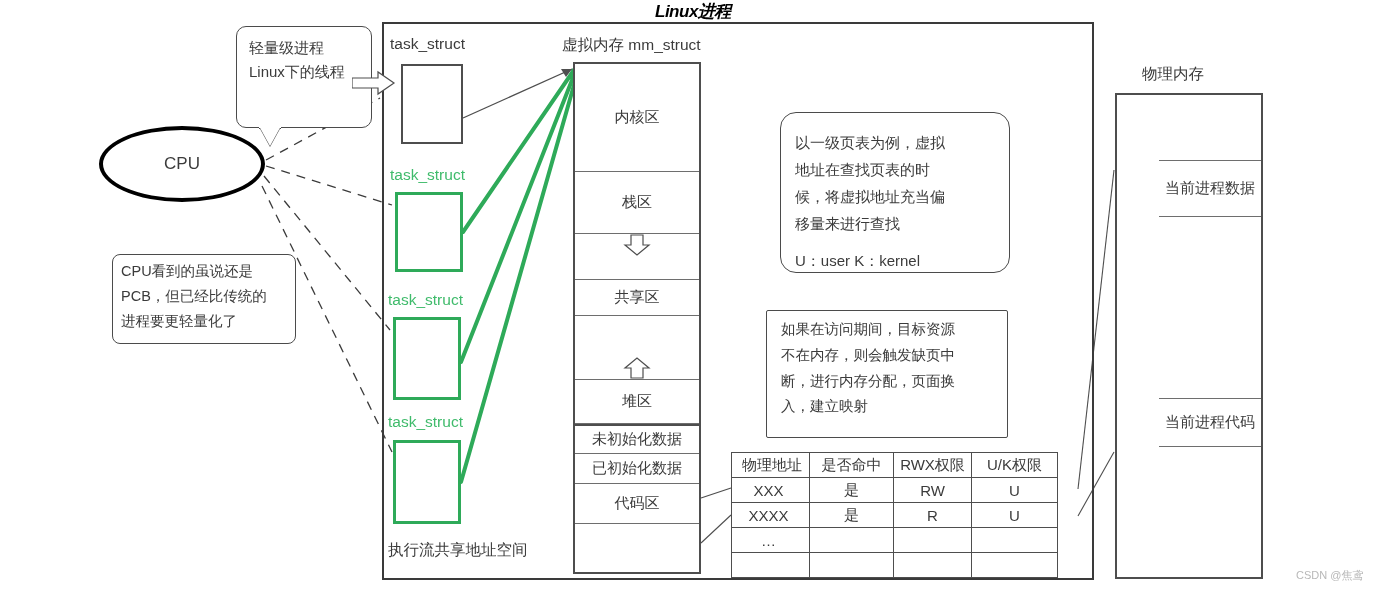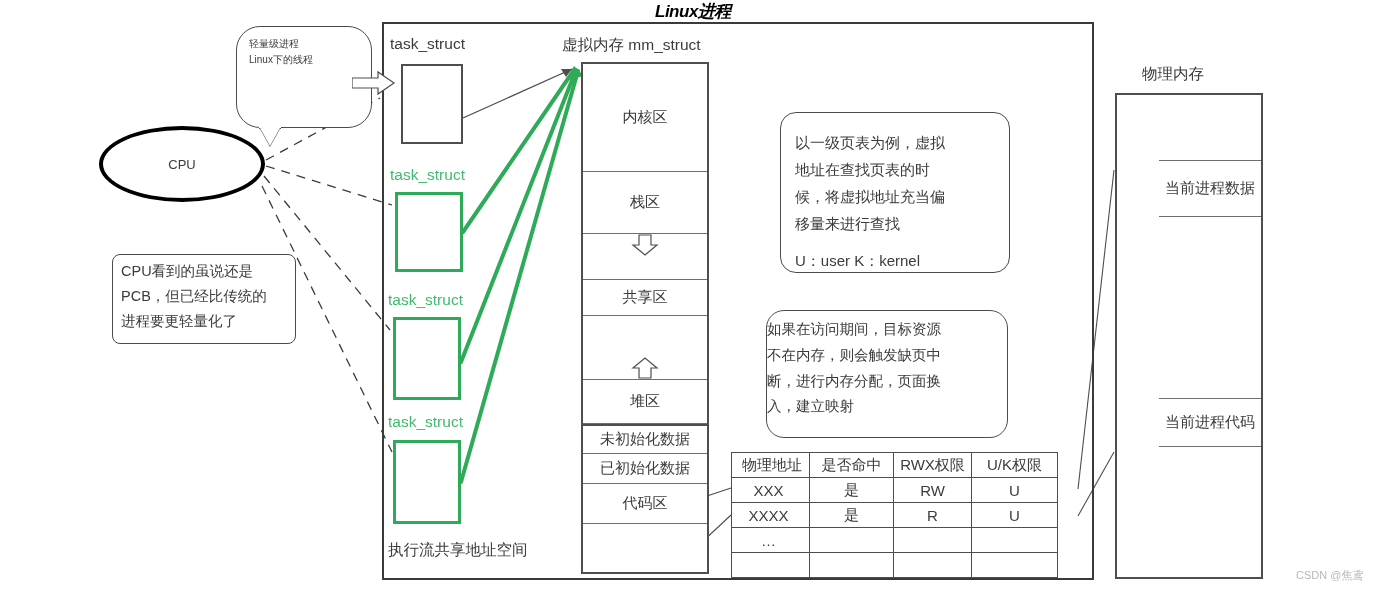--- a/index.html
+++ b/index.html
@@ -36,32 +36,32 @@
     background: transparent;
   }
 
   
   #cpu-node {
     left: 99px; top: 126px;
     width: 166px; height: 76px;
     border: 4px solid #000;
     border-radius: 50%;
     display: flex; align-items: center; justify-content: center;
-    font-size: 13px; color: #3b3b3b;
+    font-size: 17px; color: #3b3b3b;
     background: #fff;
     text-align: right;
   }
 
   
   .callout {
     border: 1px solid #4b4b4b;
-    border-radius: 24px;
+    border-radius: 10px;
     background: #fff;
     color: #3b3b3b;
-    font-size: 10px;
+    font-size: 15px;
     line-height: 1.62;
     padding: 8px 10px;
   }
   #callout-thread {
     left: 236px; top: 26px;
     width: 136px; height: 102px;
     padding: 9px 12px;
   }
   
   #callout-thread .tail-down {
@@ -96,22 +96,22 @@
     padding: 16px 14px 8px 14px;
     border-radius: 16px;
     font-size: 15px;
     line-height: 1.8;
   }
   #callout-pagetable .uk-line { margin-top: 10px; }
 
   #callout-pagefault {
     left: 766px; top: 310px;
     width: 242px; height: 128px;
-    padding: 6px 0;
-    border-radius: 18px;
+    padding: 6px 14px;
+    border-radius: 2px;
     font-size: 14.5px;
     line-height: 1.78;
   }
 
   
   .ts-label {
     font-size: 15.5px;
     white-space: nowrap;
   }
   .ts-label.black { color: #3b3b3b; }
@@ -139,21 +139,20 @@
   #vm-title {
     left: 562px; top: 35px;
     font-size: 15.5px; color: #3b3b3b;
     white-space: nowrap;
   }
   #vm-column {
     left: 573px; top: 62px;
     width: 128px; height: 512px;
     border: 2px solid #4e4e4e;
     background: #fff;
-    margin-left: 8px;
   }
   .vm-cell {
     border-bottom: 1px solid #6e6e6e;
     position: relative;
     display: flex; align-items: center; justify-content: center;
     font-size: 15px; color: #3b3b3b;
     background: #fff;
   }
   .vm-cell.thick-top { border-top: 2px solid #4e4e4e; }
   .vm-cell.last { border-bottom: none; }

